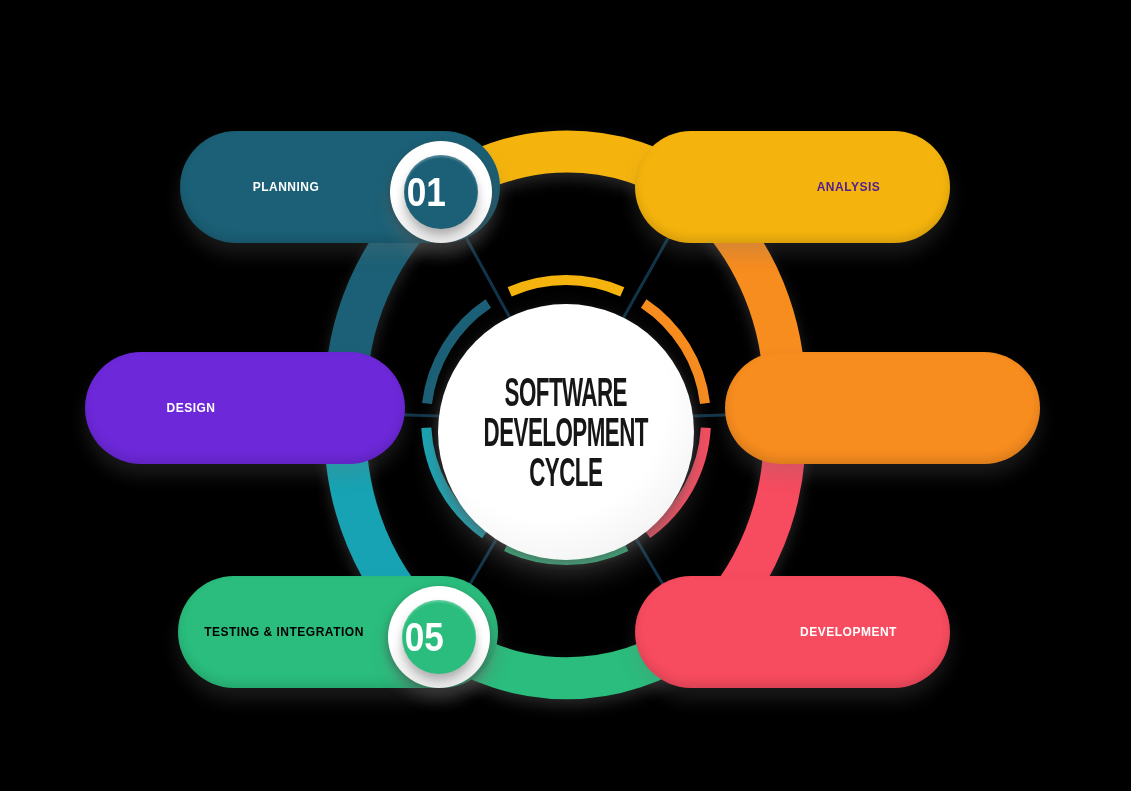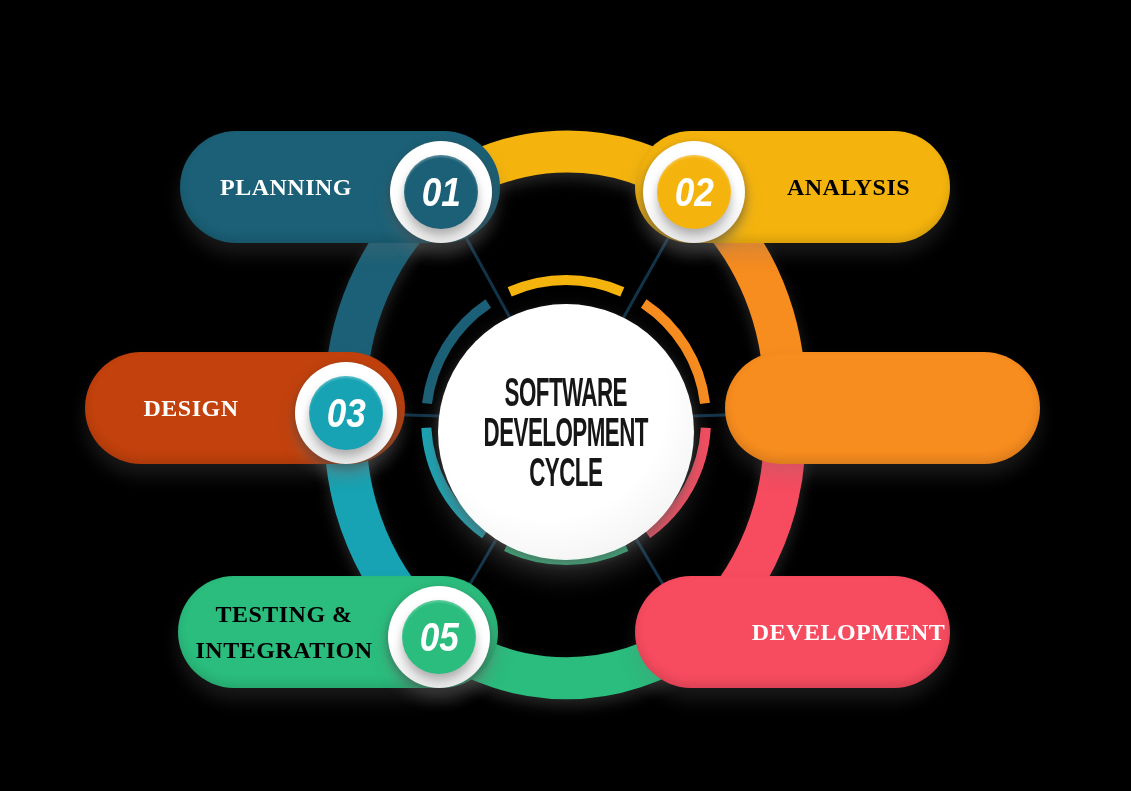--- a/index.html
+++ b/index.html
@@ -25,39 +25,38 @@
     text-align:center;transform:scaleX(0.56);transform-origin:center;
   }
   .center-title div{white-space:nowrap;}
   
   .pill{
     position:absolute;height:112px;border-radius:56px;z-index:2;
     box-shadow:0 12px 18px rgba(115,115,115,0.22), inset 0 -5px 10px rgba(0,0,0,0.12);
   }
   .pill-label{
     position:absolute;top:0;bottom:0;display:flex;align-items:center;justify-content:center;
-    color:#fff;font-size:24px;font-weight:bold;letter-spacing:0.5px;
-    text-align:center;line-height:1.5;white-space:nowrap;font-family:Liberation Serif, serif;
+    color:#fff;font-size:12px;font-weight:bold;letter-spacing:0.5px;
+    text-align:center;line-height:1.5;white-space:nowrap;
   }
   .pill.circle-right .pill-label{left:18px;right:126px;}
   .pill.circle-left  .pill-label{left:126px;right:14px;}
   .pill-label.wrap{white-space:normal;}
   .badge{
     position:absolute;top:10px;width:102px;height:102px;border-radius:50%;
     background:linear-gradient(180deg,#ffffff 55%,#e9e9e9 100%);
     box-shadow:0 10px 16px rgba(120,120,120,0.4), 0 4px 8px rgba(0,0,0,0.35);
     display:flex;align-items:center;justify-content:center;
   }
   .pill.circle-right .badge{right:8px;}
   .pill.circle-left  .badge{left:8px;}
   .badge-inner{
     width:74px;height:74px;border-radius:50%;
-    display:flex;align-items:center;justify-content:center;
+    display:flex;align-items:center;justify-content:flex-start;
     box-shadow:0 6px 10px rgba(0,0,0,0.28), inset 0 2px 2px rgba(255,255,255,0.25);
-    font-style:italic;
   }
   .badge-num{
     color:#fff;font-size:40px;font-weight:bold;transform:scaleX(0.88);
   }
   
   .s1{left:180px;top:131px;width:320px;}
   .s2{left:635px;top:131px;width:315px;}
   .s3{left:85px; top:352px;width:320px;}
   .s4{left:725px;top:352px;width:315px;}
   .s5{left:178px;top:576px;width:320px;}
@@ -109,35 +108,25 @@
   <div class="pill s1 circle-right" style="background-color: rgb(27, 96, 118);">
     <div class="pill-label" style="color: rgb(255, 255, 255);">PLANNING</div>
     <div class="badge" style="background-color: rgb(255, 255, 255);">
       <div class="badge-inner" style="background-color: rgb(27, 96, 118);">
         <span class="badge-num" style="color: rgb(255, 255, 255);">01</span>
       </div>
     </div>
   </div>
 
   <div class="pill s2 circle-left" style="background-color: rgb(245, 180, 13);">
-    <div class="pill-label" style="color: #000000;">ANALYSIS</div>
-    <div class="badge" style="background-color: rgb(255, 255, 255);">
-      <div class="badge-inner" style="background-color: rgb(245, 180, 13);">
-        <span class="badge-num" style="color: rgb(255, 255, 255);">02</span>
-      </div>
-    </div>
+    <div class="pill-label" style="color: #4c1d95;">ANALYSIS</div>
   </div>
 
-  <div class="pill s3 circle-right" style="background-color: #c2410c;">
+  <div class="pill s3 circle-right" style="background-color: #6d28d9;">
     <div class="pill-label" style="color: rgb(255, 255, 255);">DESIGN</div>
-    <div class="badge" style="background-color: rgb(255, 255, 255);">
-      <div class="badge-inner" style="background-color: rgb(23, 163, 179);">
-        <span class="badge-num" style="color: rgb(255, 255, 255);">03</span>
-      </div>
-    </div>
   </div>
 
   <div class="pill s4 circle-left" style="background-color: rgb(247, 140, 31);">
   </div>
 
   <div class="pill s5 circle-right" style="background-color: rgb(42, 189, 125);">
     <div class="pill-label wrap" style="color: #000000;">TESTING &amp; INTEGRATION</div>
     <div class="badge" style="background-color: rgb(255, 255, 255);">
       <div class="badge-inner" style="background-color: rgb(42, 189, 125);">
         <span class="badge-num" style="color: rgb(255, 255, 255);">05</span>

